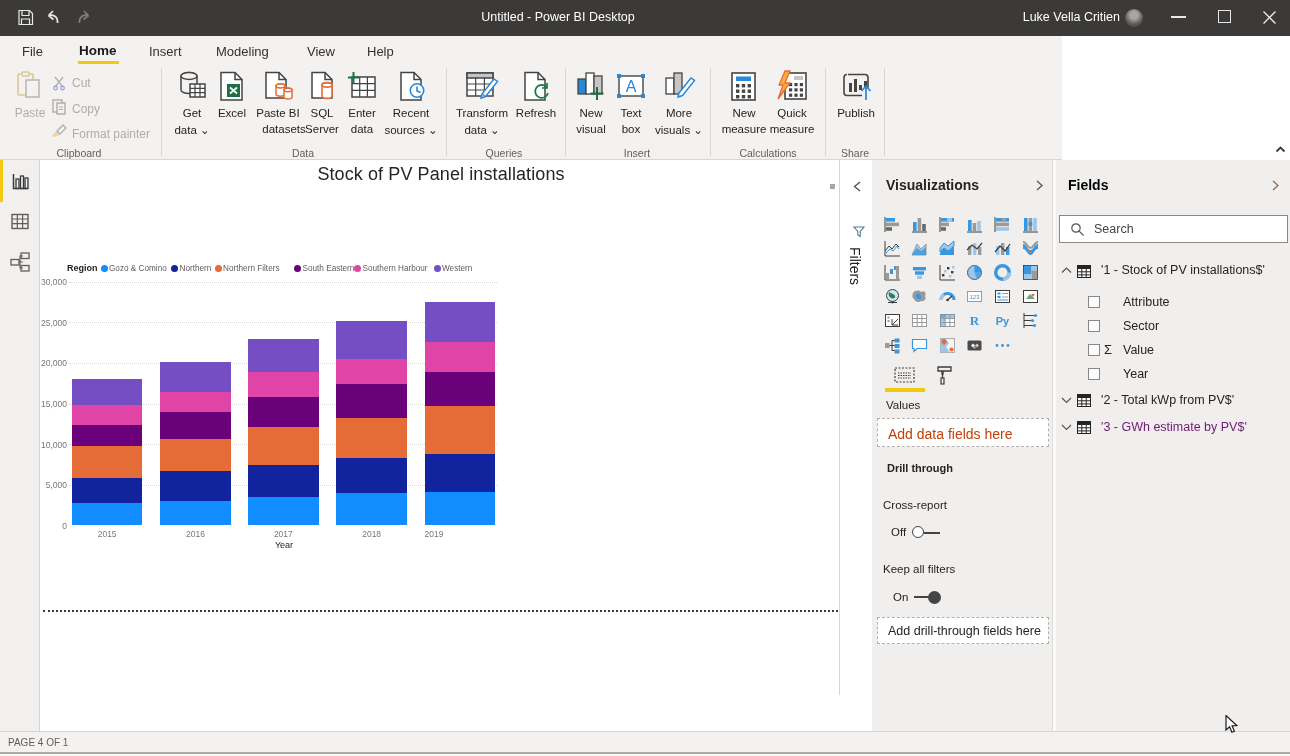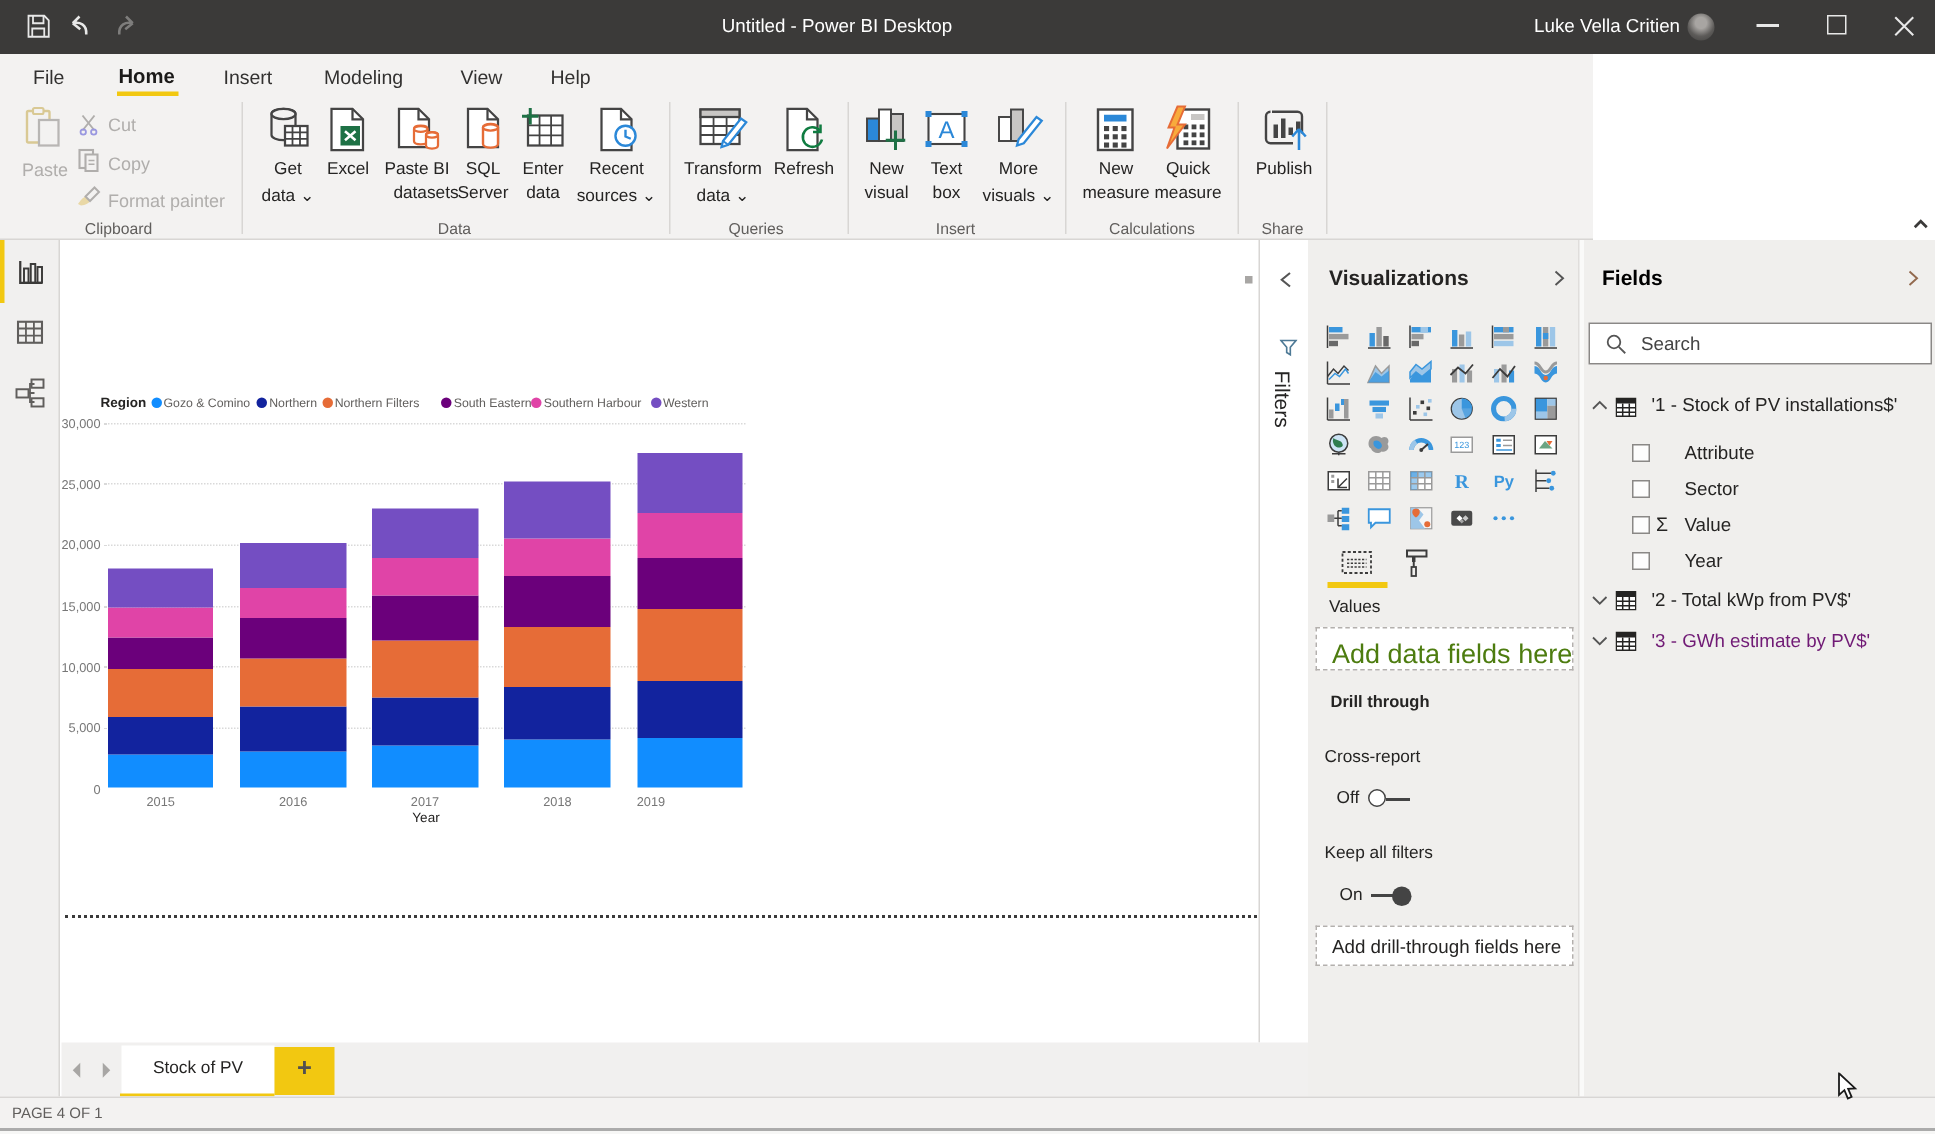--- a/index.html
+++ b/index.html
@@ -225,20 +225,21 @@
  <path d="M1 6 H17 M1 10.7 H17 M6.3 1.5 V15.5 M11.6 1.5 V15.5" stroke="#605e5c" stroke-width="1.2"></path>
 </svg>
 <svg class="abs" style="left:10px;top:92px" width="20" height="20" viewBox="0 0 20 20">
  <rect x="11" y="1" width="8" height="5.5" fill="none" stroke="#605e5c" stroke-width="1.3"></rect>
  <rect x="11" y="13.5" width="8" height="5.5" fill="none" stroke="#605e5c" stroke-width="1.3"></rect>
  <rect x="1" y="7.5" width="8" height="5.5" fill="none" stroke="#605e5c" stroke-width="1.3"></rect>
  <path d="M9 10 H13 M13 4 H10 V16 H13" fill="none" stroke="#605e5c" stroke-width="1.2"></path>
 </svg>
 </div>
 <div class="abs" id="canvas" style="left:41px;top:160px;width:798px;height:535px;background:#fff">
+<div class="abs" style="left:0px;top:3.5px;width:800px;text-align:center;font-size:18px;color:#21262c;letter-spacing:0.1px">Stock of PV Panel installations</div>
 <div class="abs" style="left:26px;top:103px;font-size:9px;font-weight:bold;color:#252423">Region</div>
 <div class="abs" style="left:59.5px;top:105px;width:7px;height:7px;border-radius:50%;background:#118DFF"></div>
 <div class="abs" style="left:68.0px;top:103.5px;font-size:8.2px;color:#605e5c">Gozo &amp; Comino</div>
 <div class="abs" style="left:130px;top:105px;width:7px;height:7px;border-radius:50%;background:#12239E"></div>
 <div class="abs" style="left:138.5px;top:103.5px;font-size:8.2px;color:#605e5c">Northern</div>
 <div class="abs" style="left:173.6px;top:105px;width:7px;height:7px;border-radius:50%;background:#E66C37"></div>
 <div class="abs" style="left:182.1px;top:103.5px;font-size:8.2px;color:#605e5c">Northern Filters</div>
 <div class="abs" style="left:253px;top:105px;width:7px;height:7px;border-radius:50%;background:#6B007B"></div>
 <div class="abs" style="left:261.5px;top:103.5px;font-size:8.2px;color:#605e5c">South Eastern</div>
 <div class="abs" style="left:313px;top:105px;width:7px;height:7px;border-radius:50%;background:#E044A7"></div>
@@ -516,21 +517,21 @@
  <rect x="1" y="1" width="19" height="14" fill="none" stroke="#3c3c3c" stroke-width="1.2" stroke-dasharray="2 1.5"></rect>
  <path d="M4 6 H17 M4 8.5 H17 M4 11 H17" stroke="#3c3c3c" stroke-width="1" stroke-dasharray="1.5 1"></path>
 </svg>
 <svg class="abs" style="left:63px;top:205px" width="19" height="20" viewBox="0 0 19 20">
  <path d="M3 2 H16 V6 H8 V9 H7 V6 H3 Z M7 9 h1 M7.5 9 V13" fill="none" stroke="#3c3c3c" stroke-width="1.3"></path>
  <rect x="6" y="13" width="3" height="6" fill="none" stroke="#3c3c3c" stroke-width="1.2"></rect>
 </svg>
 <div class="abs" style="left:13px;top:228px;width:40px;height:3.5px;background:#f2c811"></div>
 <div class="abs" style="left:14px;top:239px;font-size:11.5px;color:#252423">Values</div>
 <div class="abs" style="left:5px;top:258px;width:172px;height:29px;background:#fff;border:1px dashed #b3b0ad"></div>
-<div class="abs" style="left:16px;top:266px;font-size:18px;color:#4d7c0f">Add data fields here</div>
+<div class="abs" style="left:16px;top:266px;font-size:14px;color:#c2410c">Add data fields here</div>
 <div class="abs" style="left:15px;top:302px;font-size:11px;font-weight:bold;color:#252423">Drill through</div>
 <div class="abs" style="left:11px;top:339px;font-size:11.5px;color:#252423">Cross-report</div>
 <div class="abs" style="left:19px;top:366px;font-size:11.5px;color:#252423">Off</div>
 <div class="abs" style="left:40px;top:366px;width:28px;height:13px">
  <div class="abs" style="left:12px;top:6px;width:16px;height:1.6px;background:#444"></div>
  <div class="abs" style="left:0;top:0;width:12px;height:12px;border:1.6px solid #444;border-radius:50%;background:#fff"></div>
 </div>
 <div class="abs" style="left:11px;top:403px;font-size:11.5px;color:#252423">Keep all filters</div>
 <div class="abs" style="left:21px;top:431px;font-size:11.5px;color:#252423">On</div>
 <div class="abs" style="left:42px;top:431px;width:28px;height:13px">
@@ -583,33 +584,20 @@
 <svg class="abs" style="left:5px;top:263px" width="11" height="9" viewBox="0 0 11 9">
         <path d="M1 2 L5.5 6.5 L10 2" fill="none" stroke="#555" stroke-width="1.2"></path>
       </svg>
 <svg class="abs" style="left:21px;top:261px" width="14" height="13" viewBox="0 0 14 13">
         <rect x="0.5" y="0.5" width="13" height="12" fill="#fff" stroke="#252423" stroke-width="1"></rect>
         <rect x="0.5" y="0.5" width="13" height="3.5" fill="#252423"></rect>
         <path d="M0.5 6.8 H13.5 M0.5 9.9 H13.5 M4.8 4 V12.5 M9.2 4 V12.5" stroke="#252423" stroke-width="1"></path>
       </svg>
 <div class="abs" style="left:45px;top:260px;font-size:12.5px;color:#701a75">'3 - GWh estimate by PV$'</div>
 </div>
-<div class="abs" style="left:41px;top:695px;width:831px;height:36px;background:#f1f0ef">
-<svg class="abs" style="left:6px;top:13px" width="8" height="11" viewBox="0 0 8 11">
-        <path d="M6.5 0.5 L1.5 5.5 L6.5 10.5 Z" fill="#a8a6a4"></path>
-      </svg>
-<svg class="abs" style="left:26px;top:13px" width="8" height="11" viewBox="0 0 8 11">
-        <path d="M1.5 0.5 L6.5 5.5 L1.5 10.5 Z" fill="#a8a6a4"></path>
-      </svg>
-<div class="abs" style="left:40px;top:2px;width:102px;height:34px;background:#fff"></div>
-<div class="abs" style="left:40px;top:11px;width:102px;text-align:center;font-size:11.5px;color:#252423">Stock of PV</div>
-<div class="abs" style="left:39px;top:33.5px;width:103px;height:2.5px;background:#f2c811"></div>
-<div class="abs" style="left:142px;top:3px;width:40px;height:32px;background:#f2c811"></div>
-<div class="abs" style="left:142px;top:7px;width:40px;text-align:center;font-size:17px;font-weight:bold;color:#515050">+</div>
-</div>
 <div class="abs" style="left:0;top:731px;width:1290px;height:25px;background:#f3f2f1;border-top:1px solid #d8d6d4">
 <div class="abs" style="left:8px;top:5px;font-size:10px;color:#605e5c">PAGE 4 OF 1</div>
 <div class="abs" style="left:0;top:20px;width:1290px;height:1.5px;background:#ababab"></div>
 <div class="abs" style="left:0;top:21.5px;width:1290px;height:3.5px;background:#f7f7f6"></div>
 </div>
 <svg class="abs" style="left:1225px;top:715px" width="14" height="20" viewBox="0 0 14 20">
 <path d="M1 0.5 L1 15 L4.6 11.8 L6.9 17.3 L9.4 16.2 L7.1 10.9 L11.8 10.6 Z" fill="#fff" stroke="#1a1a1a" stroke-width="1.2"></path>
     </svg>
 </div>
 </body></html>

